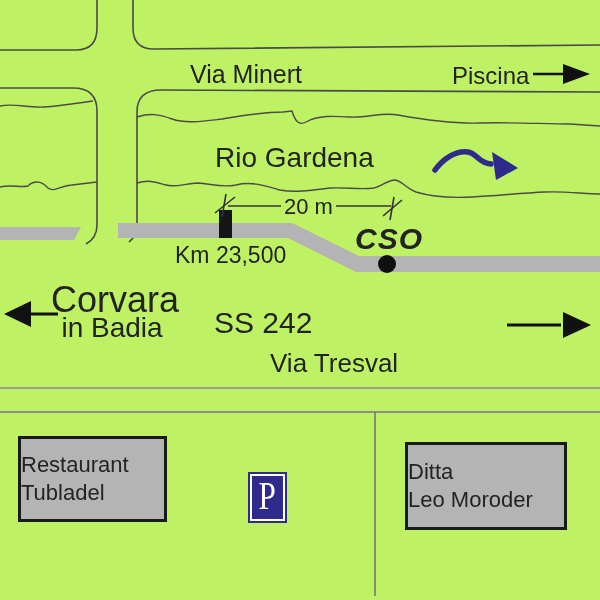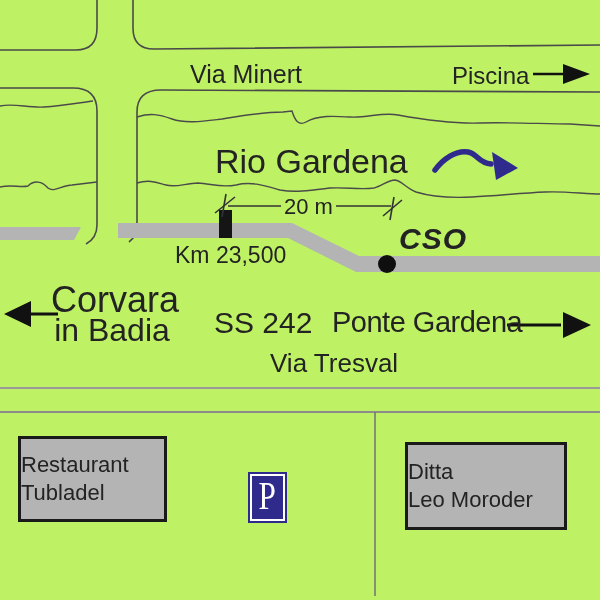--- a/index.html
+++ b/index.html
@@ -6,26 +6,26 @@
   #stage{position:relative;width:600px;height:600px;background:#bef264;overflow:hidden;
          font-family:"Liberation Sans", sans-serif;color:#232323;}
   #map-svg{position:absolute;left:0;top:0;}
   .lbl{position:absolute;white-space:nowrap;color:#232323;}
   .lbl.center{text-align:center;}
   .bld{position:absolute;background:#b4b4b4;border:3px solid #1a1a1a;
        display:flex;flex-direction:column;align-items:flex-start;justify-content:center;
        font-size:22px;line-height:28px;color:#232323;text-align:center;}
   #via-minert{left:166px;top:60px;width:160px;font-size:25px;}
   #piscina{left:452px;top:62px;font-size:24px;}
-  #rio-gardena{left:215px;top:142px;font-size:34px;}
+  #rio-gardena{left:215px;top:142px;font-size:28px;}
   #dist-20m{left:284px;top:194px;font-size:22px;}
   #km-label{left:175px;top:242px;font-size:23px;}
-  #cso-label{left:355px;top:222px;font-size:30px;font-weight:bold;font-style:italic;letter-spacing:1px;margin-left:44px;}
+  #cso-label{left:355px;top:222px;font-size:30px;font-weight:bold;font-style:italic;letter-spacing:1px;}
   #corvara1{left:51px;top:279px;width:122px;font-size:36px;}
-  #corvara2{left:51px;top:312px;width:122px;font-size:32px;}
+  #corvara2{left:51px;top:312px;width:122px;font-size:28px;}
   #ss242{left:214px;top:306px;font-size:30px;}
   #ponte{left:332px;top:306px;font-size:29px;letter-spacing:-0.5px;}
   #via-tresval{left:224px;top:348px;font-size:26px;margin-left:46px;}
   #restaurant-box{left:18px;top:436px;width:143px;height:80px;}
   #ditta-box{left:405px;top:442px;width:156px;height:82px;}
   #parking-sign{position:absolute;left:248px;top:472px;width:39px;height:51px;background:#2e2b8c;}
   #parking-inner{position:absolute;left:2px;top:2px;right:2px;bottom:2px;border:2px solid #ffffff;
        display:flex;align-items:center;justify-content:center;}
   #parking-p{color:#ffffff;font-family:"Liberation Serif", serif;font-size:40px;line-height:40px;
        transform:scaleX(0.78);padding-bottom:4px;}
@@ -91,21 +91,20 @@
 
   <div class="lbl center" id="via-minert">Via Minert</div>
   <div class="lbl" id="piscina">Piscina</div>
   <div class="lbl" id="rio-gardena">Rio Gardena</div>
   <div class="lbl" id="dist-20m">20 m</div>
   <div class="lbl" id="km-label">Km 23,500</div>
   <div class="lbl" id="cso-label">CSO</div>
   <div class="lbl center" id="corvara1">Corvara</div>
   <div class="lbl center" id="corvara2">in Badia</div>
   <div class="lbl" id="ss242">SS 242</div>
-  <div class="lbl" id="ponte">Ponte Gardena</div>
   <div class="lbl" id="via-tresval">Via Tresval</div>
 
   <div class="bld" id="restaurant-box">
     <div>Restaurant</div>
     <div>Tubladel</div>
   </div>
   <div class="bld" id="ditta-box">
     <div>Ditta</div>
     <div>Leo Moroder</div>
   </div>

